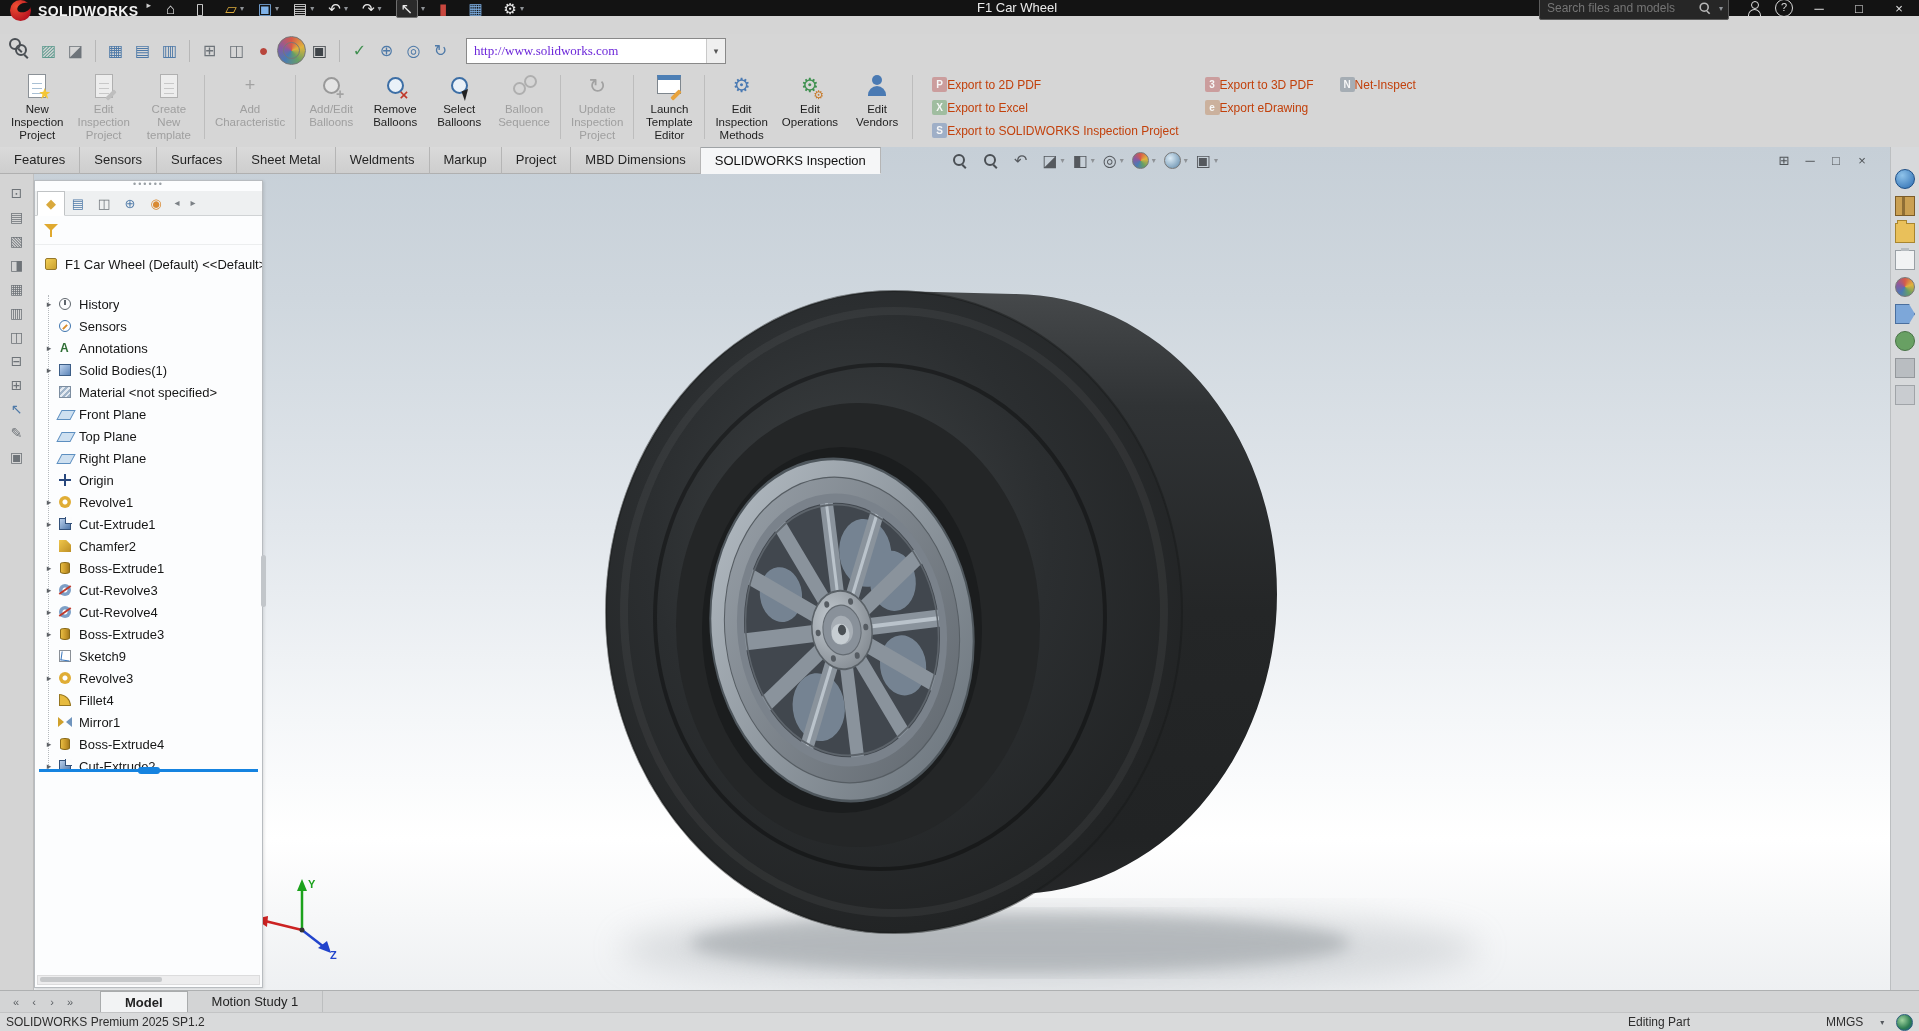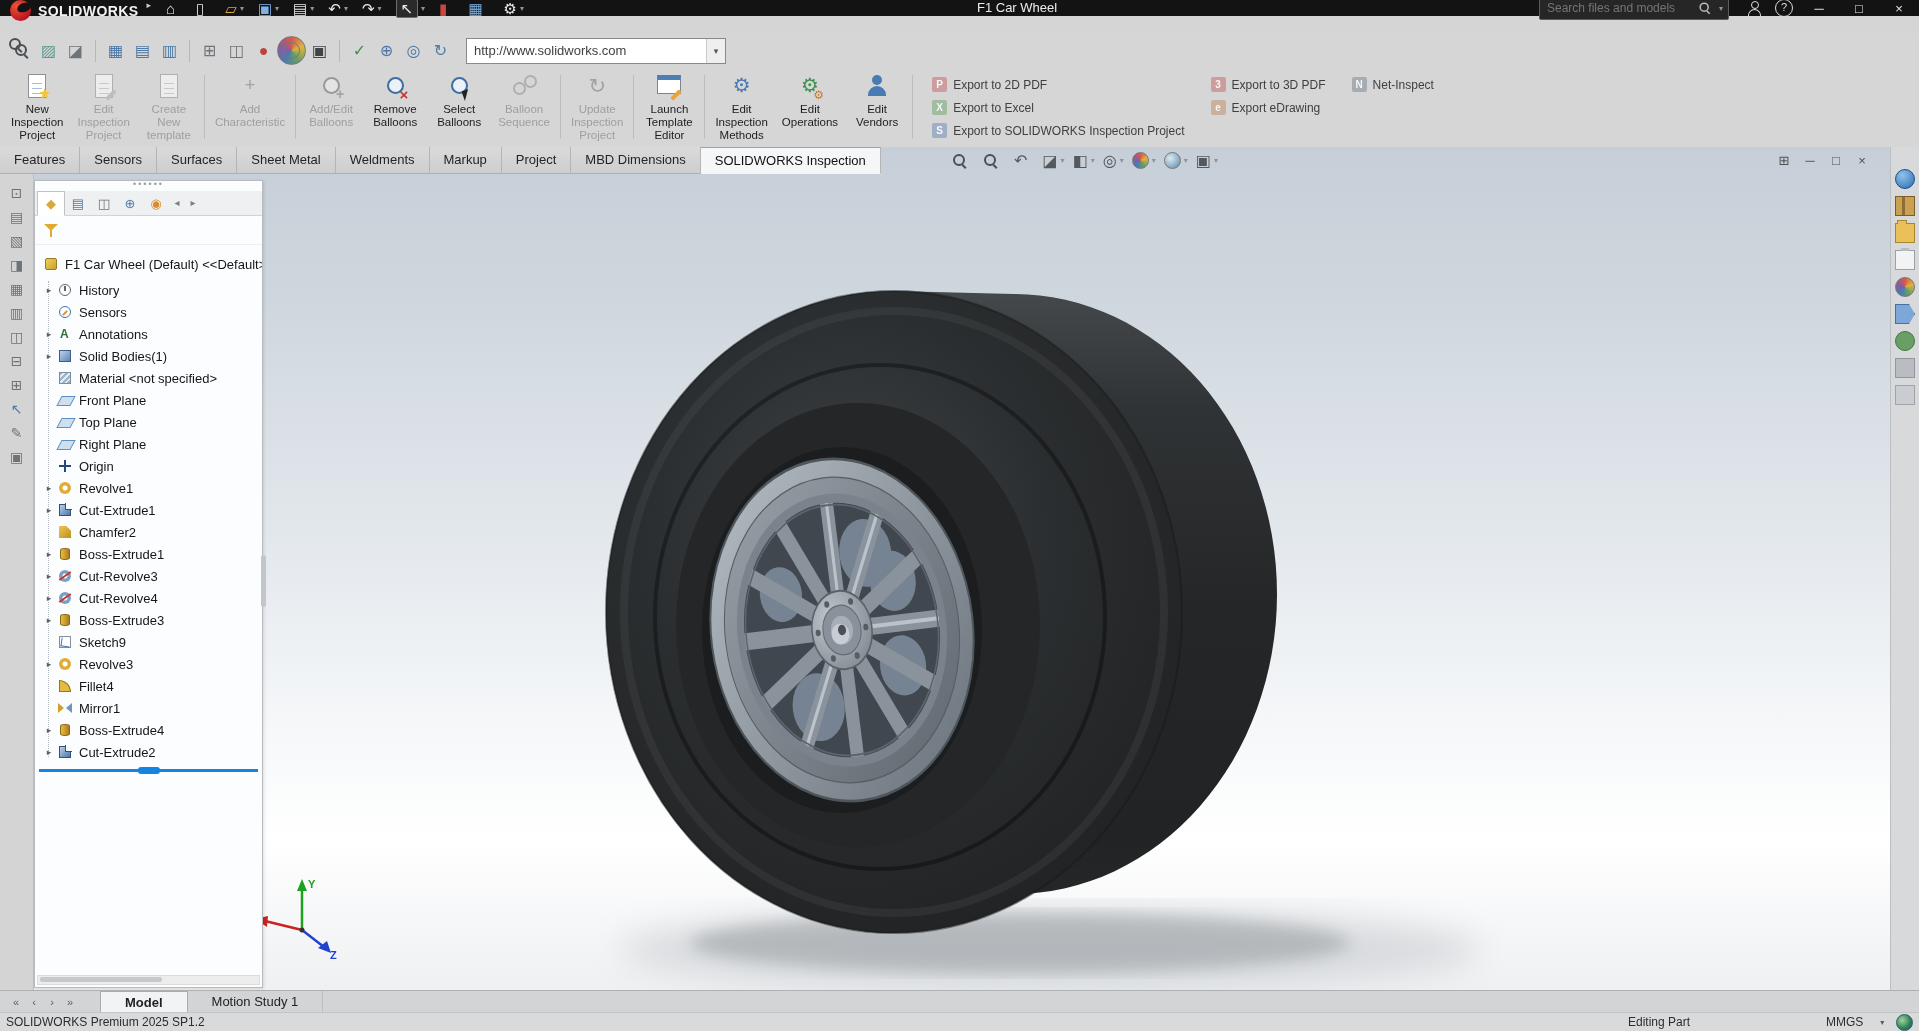--- a/index.html
+++ b/index.html
@@ -52,22 +52,22 @@
            line-height:14px;text-align:center;color:#d9d9d9}
   .winbtn{width:40px;height:34px;display:flex;align-items:center;justify-content:center;font-size:13px;color:#e3e3e3}
 
   
   .toolbar2{position:absolute;top:34px;left:0;right:0;height:33px;background:#d6d6d6;
             border-bottom:1px solid #c6c6c6;display:flex;align-items:center;padding-left:8px;z-index:40}
   .t2-icon{width:27px;height:27px;display:flex;align-items:center;justify-content:center;font-size:16px}
   .t2-icon.tsep-item{width:1px;height:22px;background:#b7b7b7;margin:0 6px}
   .urlbox{display:flex;align-items:center;height:24px;background:#fff;border:1px solid #898989;
           margin-left:12px;width:258px}
-  .urlbox input{flex:1;min-width:0;border:0;outline:none;font-size:13px;color:#404040;padding:0 7px;
-          font-family:Liberation Sans, sans-serif;background:transparent}
+  .urlbox input{flex:1;min-width:0;border:0;outline:none;font-size:13px;color:#6d28d9;padding:0 7px;
+          font-family:Liberation Serif, serif;background:transparent}
   .urlcaret{width:18px;height:100%;border-left:1px solid #c9c9c9;display:flex;align-items:center;
           justify-content:center;font-size:9px;color:#555;background:#efefef}
 
   
   .ribbon{position:absolute;top:67px;left:0;right:0;height:80px;background:#d6d6d6;display:flex;
           align-items:stretch;padding:0 4px;z-index:40}
   .rbtn{display:flex;flex-direction:column;align-items:center;justify-content:flex-start;
         padding:5px 7px 2px;gap:3px;min-width:50px}
   .rbtn.rsep{min-width:1px;width:1px;padding:0;margin:8px 3px;background:#bdbdbd}
   .rlabel{font-size:11.5px;line-height:1.12;text-align:center;white-space:pre-line;color:#1d1d1d}
@@ -94,21 +94,21 @@
   .ri-update::before{content:"↻";position:absolute;inset:0;text-align:center;line-height:27px;font-size:21px;color:#777}
   .ri-editor::before{content:"";position:absolute;inset:3px 2px 6px 2px;background:#fff;border:1px solid #7e868d;
         border-top:5px solid #4d7fb5}
   .ri-methods::before{content:"⚙";position:absolute;inset:0;text-align:center;line-height:27px;font-size:20px;color:#4a7ab3}
   .ri-ops::before{content:"⚙";position:absolute;inset:0;text-align:center;line-height:27px;font-size:20px;color:#3f9150}
   .ri-ops::after{content:"⚙";position:absolute;right:0;bottom:-2px;font-size:12px;color:#c77c2e}
   .ri-vendors::before{content:"";position:absolute;left:9px;top:3px;width:10px;height:10px;border-radius:50%;background:#4a7ab3}
   .ri-vendors::after{content:"";position:absolute;left:5px;top:14px;width:18px;height:10px;border-radius:9px 9px 0 0;background:#4a7ab3}
   .xwrap{display:flex;align-items:flex-start;gap:26px;margin-left:16px;padding-top:10px}
   .xcol{display:flex;flex-direction:column;gap:8px}
-  .xbtn{display:flex;align-items:center;gap:6px;font-size:12px;color:#404040;white-space:nowrap}
+  .xbtn{display:flex;align-items:center;font-size:12px;color:#c2410c;white-space:nowrap}
   .xs{width:15px;height:15px;border-radius:2px;position:relative;opacity:.8;flex:none}
   .xs::after{position:absolute;inset:0;color:#fff;font-size:10px;font-weight:bold;text-align:center;line-height:15px}
   .xs-pdf{background:#c98f8f}.xs-pdf::after{content:"P"}
   .xs-xls{background:#93b893}.xs-xls::after{content:"X"}
   .xs-swip{background:#92a6c4}.xs-swip::after{content:"S"}
   .xs-pdf3{background:#c98f8f}.xs-pdf3::after{content:"3"}
   .xs-edrw{background:#c9a98f}.xs-edrw::after{content:"e"}
   .xs-net{background:#9aa3ac}.xs-net::after{content:"N"}
 
   
@@ -134,21 +134,21 @@
   .ptab{width:26px;height:23px;display:flex;align-items:center;justify-content:center;font-size:13px}
   .ptab.active{background:#fff;border:1px solid #c0c3c5;border-bottom:1px solid #fff}
   .ptab.small{width:16px;font-size:10px}
   .filterrow{height:28px;display:flex;align-items:center;padding-left:9px;border-bottom:1px solid #eceeef}
   .funnel{width:14px;height:13px;position:relative}
   .funnel::before{content:"";position:absolute;top:0;left:0;border-left:7px solid transparent;
        border-right:7px solid transparent;border-top:7px solid #e0a92f}
   .funnel::after{content:"";position:absolute;top:6px;left:6px;width:2px;height:7px;background:#e0a92f}
   .troot{height:22px;display:flex;align-items:center;padding-left:6px;font-size:13px;color:#161616;
        white-space:nowrap;overflow:hidden;margin-top:8px}
-  .trows{position:relative;margin-top:4px}
+  .trows{position:relative;margin-top:18px}
   .trows::before{content:"";position:absolute;left:13px;top:2px;bottom:6px;border-left:1px dotted #b5b9bd}
   .trow{height:22px;display:flex;align-items:center;padding-left:8px;font-size:13px;color:#161616;
        white-space:nowrap;overflow:hidden;position:relative}
   .arr{width:12px;font-size:9px;color:#5d6166;text-align:center;flex:none}
   .arr::before{content:"▸"}
   .tlabel{overflow:hidden;text-overflow:clip}
   .ti{width:16px;height:16px;margin:0 6px 0 2px;position:relative;flex:none}
   .ti-part::before{content:"";position:absolute;inset:2px;background:linear-gradient(135deg,#f3cf57,#caa12d);
        border:1px solid #96782a;border-radius:2px}
   .ti-history::before{content:"";position:absolute;inset:2px;border:1.5px solid #5f666d;border-radius:50%}

